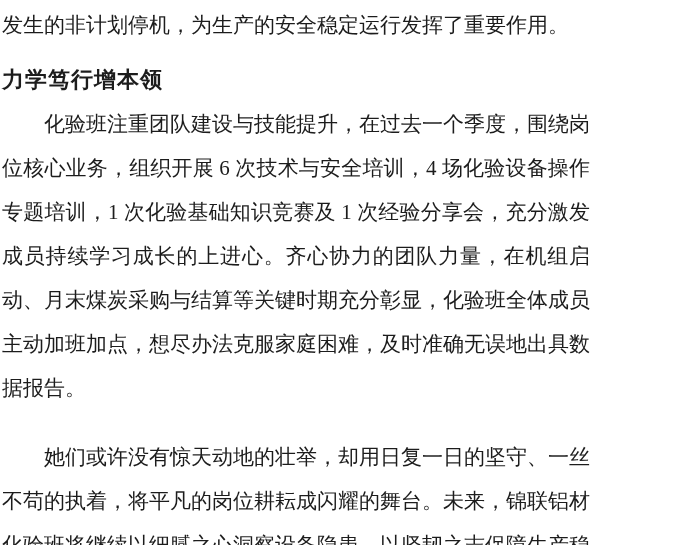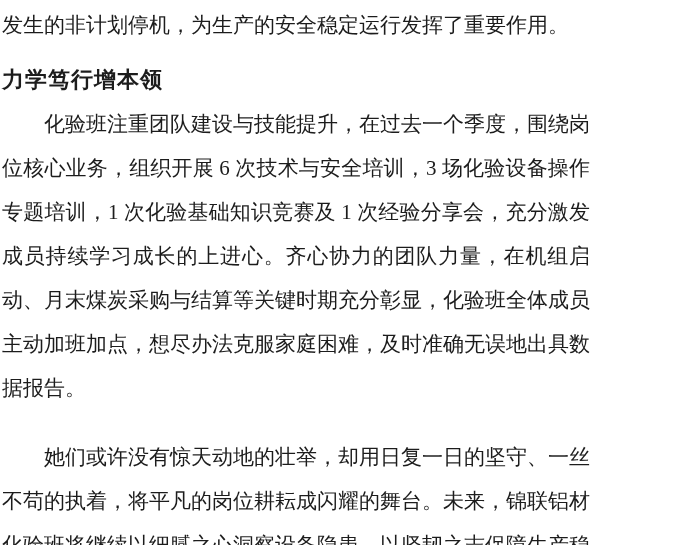--- a/index.html
+++ b/index.html
@@ -43,17 +43,17 @@
   }
 </style>
 </head>
 <body>
 
 <div class="page">
   <p class="cont-para">发生的非计划停机，为生产的安全稳定运行发挥了重要作用。</p>
 
   <h2 class="section-heading">力学笃行增本领</h2>
 
-  <p class="body-para">化验班注重团队建设与技能提升，在过去一个季度，围绕岗位核心业务，组织开展 6 次技术与安全培训，3 场化验设备操作专题培训，1 次化验基础知识竞赛及 1 次经验分享会，充分激发成员持续学习成长的上进心。齐心协力的团队力量，在机组启动、月末煤炭采购与结算等关键时期充分彰显，化验班全体成员主动加班加点，想尽办法克服家庭困难，及时准确无误地出具数据报告。</p>
+  <p class="body-para">化验班注重团队建设与技能提升，在过去一个季度，围绕岗位核心业务，组织开展 6 次技术与安全培训，4 场化验设备操作专题培训，1 次化验基础知识竞赛及 1 次经验分享会，充分激发成员持续学习成长的上进心。齐心协力的团队力量，在机组启动、月末煤炭采购与结算等关键时期充分彰显，化验班全体成员主动加班加点，想尽办法克服家庭困难，及时准确无误地出具数据报告。</p>
 
   <p class="body-para second">她们或许没有惊天动地的壮举，却用日复一日的坚守、一丝不苟的执着，将平凡的岗位耕耘成闪耀的舞台。未来，锦联铝材化验班将继续以细腻之心洞察设备隐患，以坚韧之志保障生产稳定运行，以巾帼之姿绽放璀璨光芒。</p>
 
 </div>
 
 </body></html>

